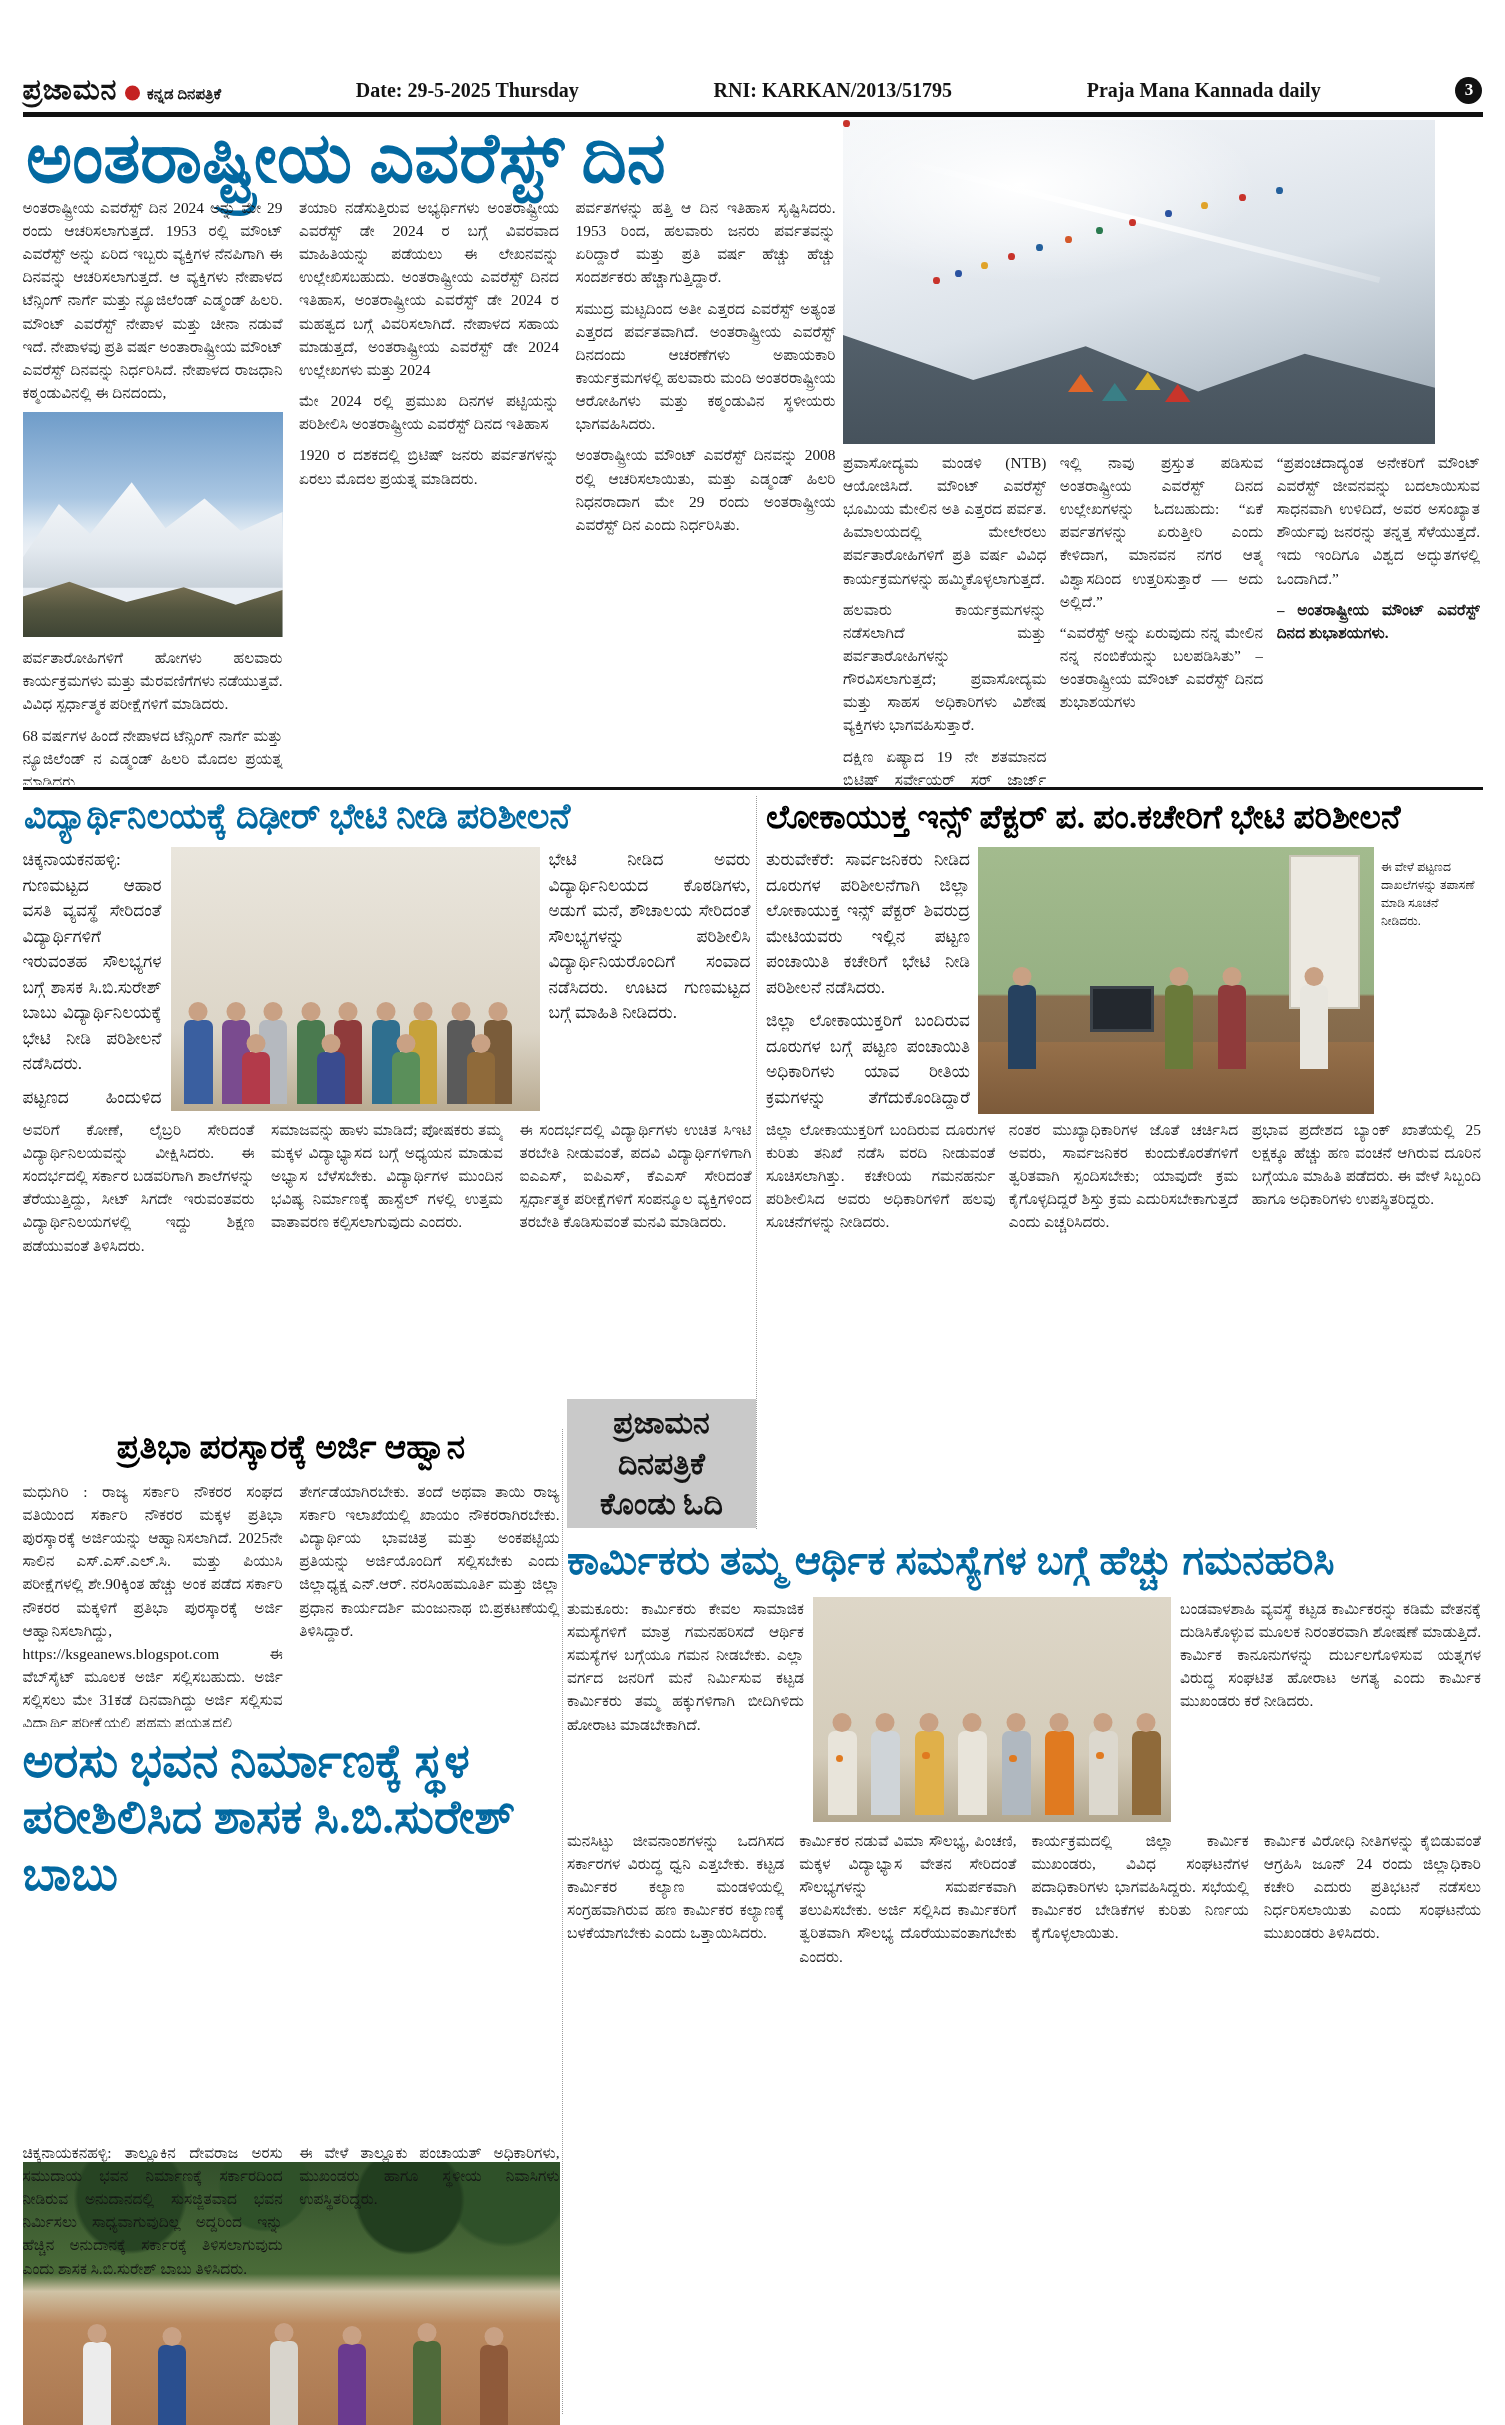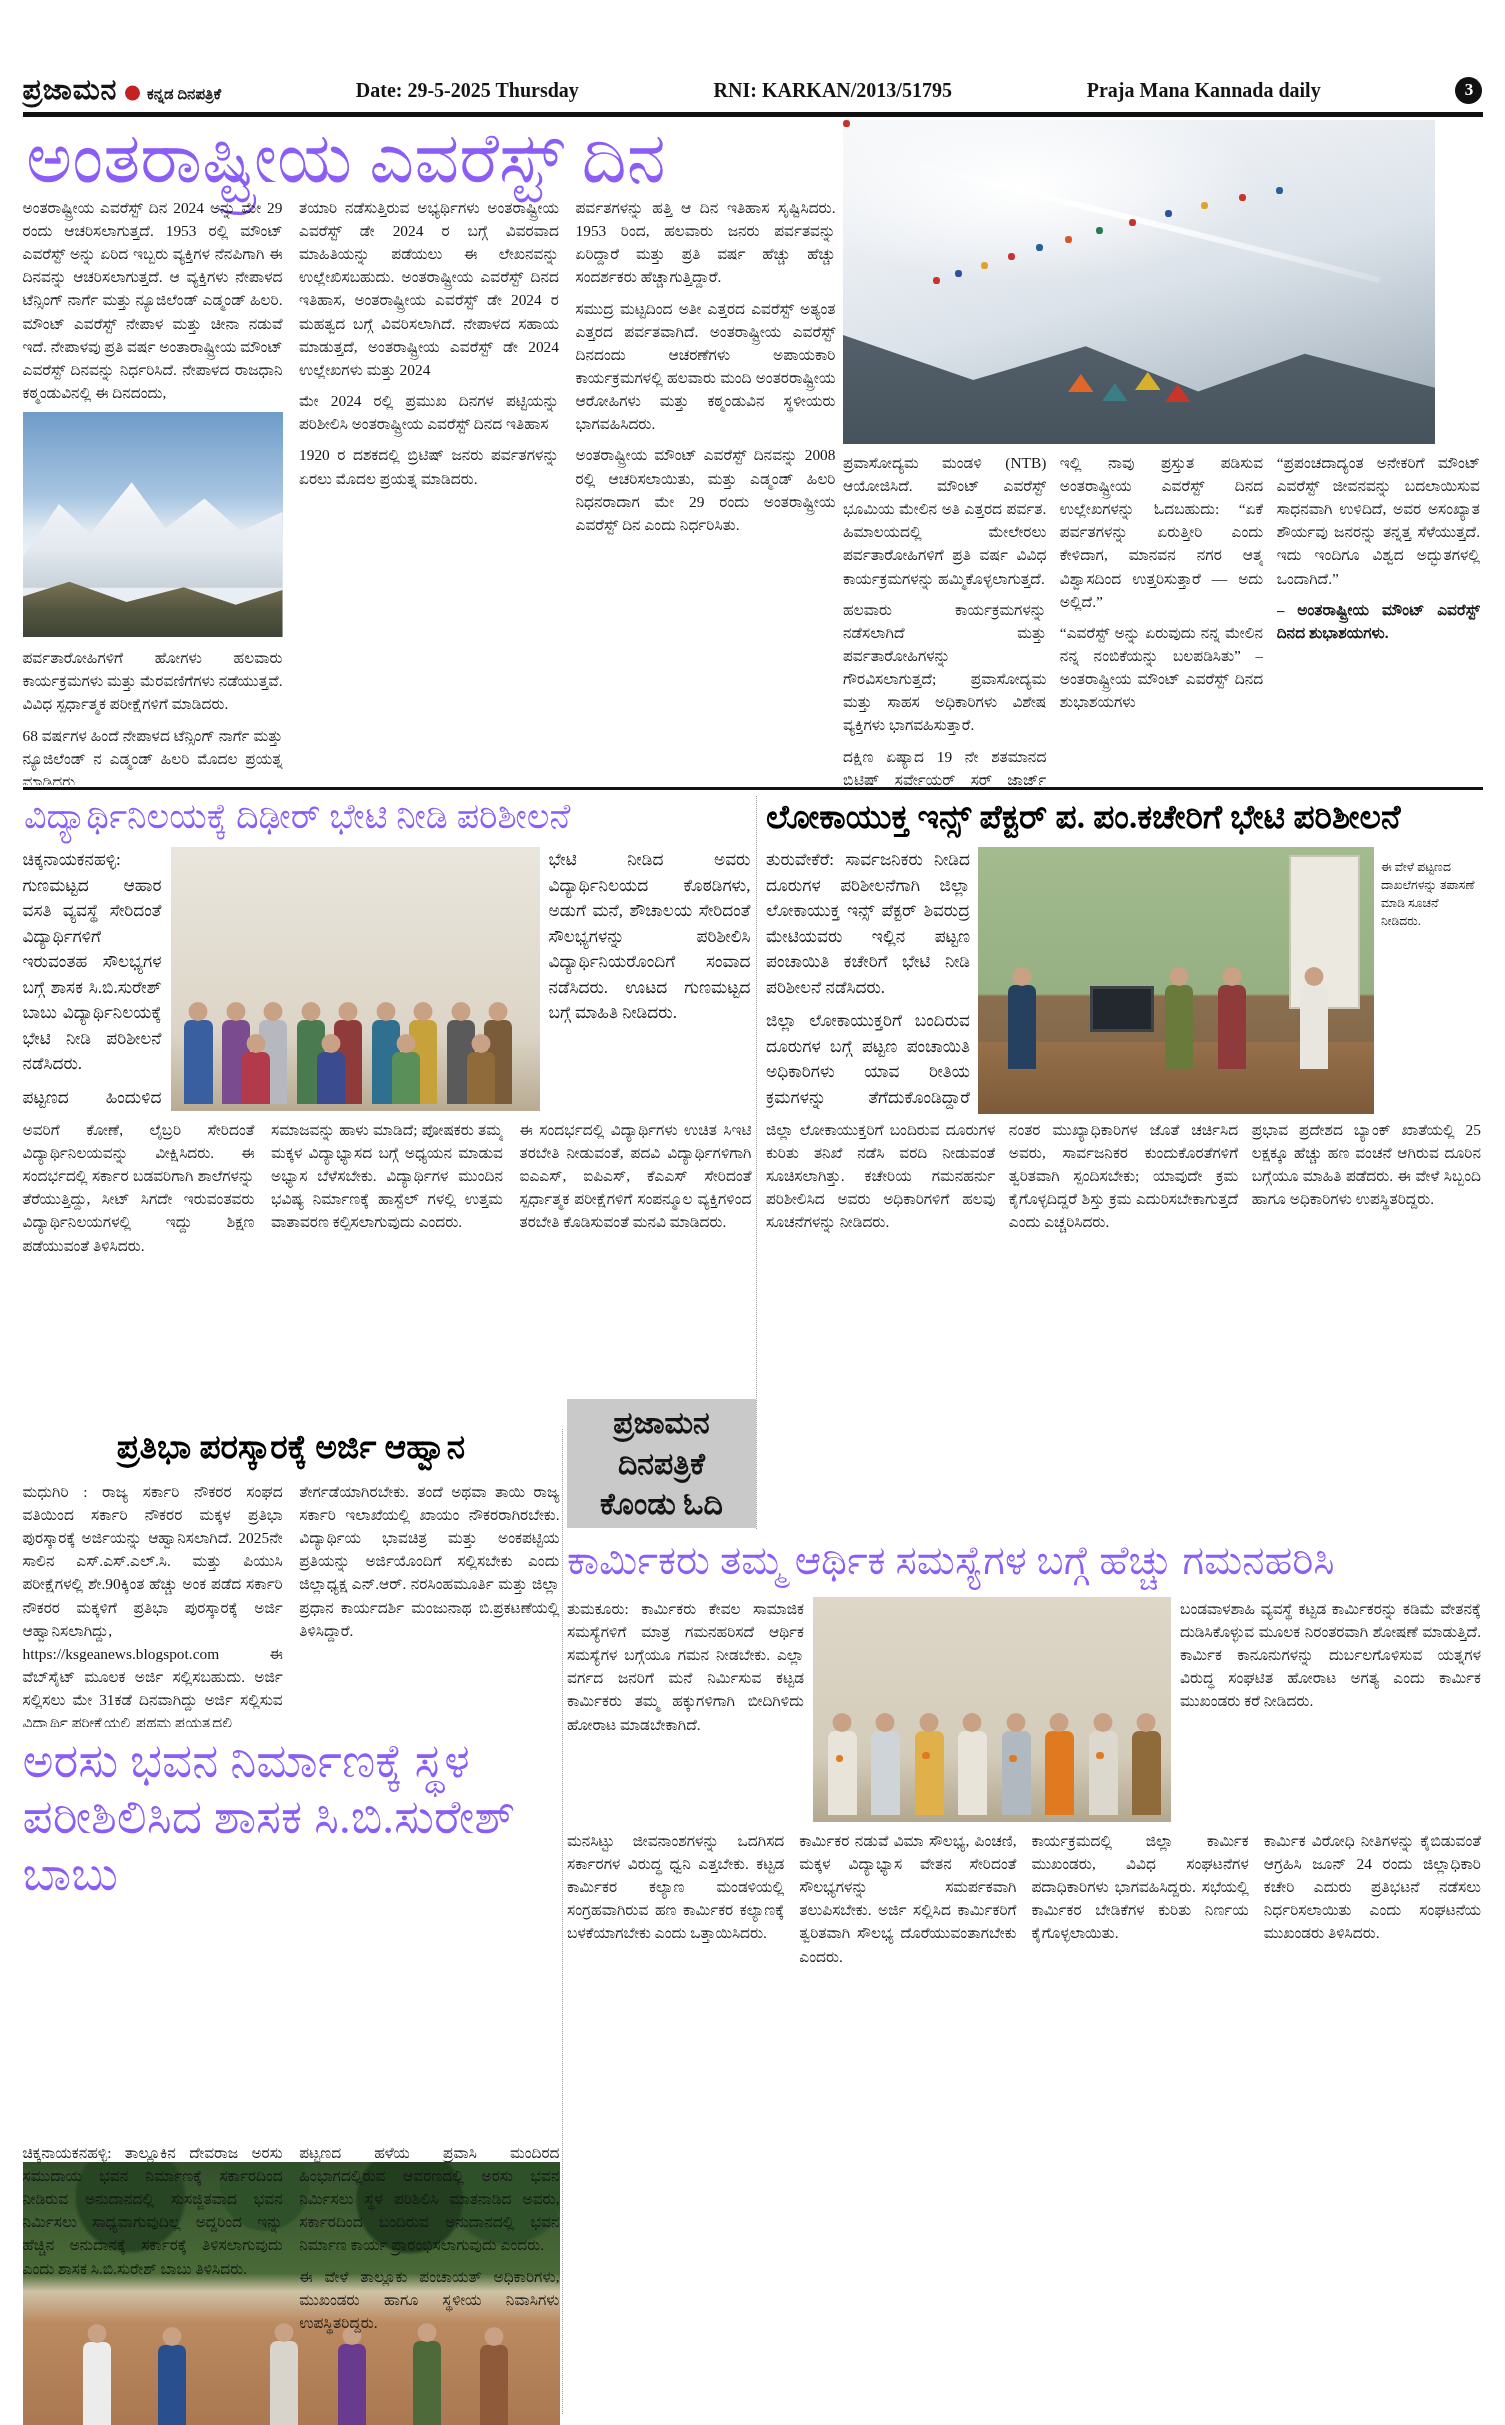--- a/index.html
+++ b/index.html
@@ -20,21 +20,21 @@
   .rule{background:#111;}
   
   p.b{font-size:15.4px;line-height:1.5;text-align:justify;margin:0 0 8.2px 0;}
   p.small{font-size:17px;}
   p.tiny{font-size:12.4px;line-height:1.45;}
   .bold{font-weight:bold;}
   .grid3{display:grid;grid-template-columns:repeat(3,1fr);column-gap:16.5px;overflow:hidden;}
   .grid2{display:grid;grid-template-columns:repeat(2,1fr);column-gap:16.5px;overflow:hidden;}
   .grid4{display:grid;grid-template-columns:repeat(4,1fr);column-gap:15px;overflow:hidden;}
   .colbox{overflow:hidden;}
-  .h-red{color:#8b5cf6;font-weight:normal;}
+  .h-red{color:#0369a1;font-weight:bold;}
   .h-black{color:#000000;font-weight:bold;}
   .headline-main{font-size:70px;line-height:1.0;white-space:nowrap;}
   .headline-sec{font-size:34px;line-height:1.1;white-space:nowrap;}
   .headline-mid{font-size:47px;line-height:1.2;text-align:left;}
   .vdiv{border-left:1.5px dotted #9a9a9a;width:0;}
   
   .promo{background:#c9c9c9;display:flex;flex-direction:column;align-items:center;justify-content:center;gap:3px;}
   .promo div{font-size:30px;font-weight:bold;line-height:1.25;}
   
   .photo{position:relative;overflow:hidden;background:#cfcfcf;}
@@ -246,21 +246,20 @@
   <div class="person tall" style="--c:#6a3a8f;left:315px;bottom:28.5px;"></div>
   <div class="person tall" style="--c:#4f6a3a;left:390px;bottom:31.5px;"></div>
   <div class="person tall" style="--c:#8f5a3a;left:457px;bottom:27px;"></div>
 </div>
 
 <div class="abs grid2" style="left:22.5px;top:2141px;width:537px;height:270px;">
   <div class="colbox">
       <p class="b">ಚಿಕ್ಕನಾಯಕನಹಳ್ಳಿ: ತಾಲ್ಲೂಕಿನ ದೇವರಾಜ ಅರಸು ಸಮುದಾಯ ಭವನ ನಿರ್ಮಾಣಕ್ಕೆ ಸರ್ಕಾರದಿಂದ ನೀಡಿರುವ ಅನುದಾನದಲ್ಲಿ ಸುಸಜ್ಜಿತವಾದ ಭವನ ನಿರ್ಮಿಸಲು ಸಾಧ್ಯವಾಗುವುದಿಲ್ಲ ಅದ್ದರಿಂದ ಇನ್ನು ಹೆಚ್ಚಿನ ಅನುದಾನಕ್ಕೆ ಸರ್ಕಾರಕ್ಕೆ ತಿಳಿಸಲಾಗುವುದು ಎಂದು ಶಾಸಕ ಸಿ.ಬಿ.ಸುರೇಶ್ ಬಾಬು ತಿಳಿಸಿದರು.</p>
     </div>
   <div class="colbox">
-    <p class="b">ಪಟ್ಟಣದ ಹಳೆಯ ಪ್ರವಾಸಿ ಮಂದಿರದ ಹಿಂಭಾಗದಲ್ಲಿರುವ ಆವರಣದಲ್ಲಿ ಅರಸು ಭವನ ನಿರ್ಮಿಸಲು ಸ್ಥಳ ಪರಿಶಿಲಿಸಿ ಮಾತನಾಡಿದ ಅವರು, ಸರ್ಕಾರದಿಂದ ಬಂದಿರುವ ಅನುದಾನದಲ್ಲಿ ಭವನ ನಿರ್ಮಾಣ ಕಾರ್ಯ ಪ್ರಾರಂಭಿಸಲಾಗುವುದು ಎಂದರು.</p>
     <p class="b">ಈ ವೇಳೆ ತಾಲ್ಲೂಕು ಪಂಚಾಯತ್ ಅಧಿಕಾರಿಗಳು, ಮುಖಂಡರು ಹಾಗೂ ಸ್ಥಳೀಯ ನಿವಾಸಿಗಳು ಉಪಸ್ಥಿತರಿದ್ದರು.</p>
   </div>
 </div>
 
 <div class="abs vdiv" style="left:562px;top:1429px;height:985px;"></div>
 
 <div class="abs h-red" style="left:567px;top:1537px;width:914px;font-size:40px;white-space:nowrap;">ಕಾರ್ಮಿಕರು ತಮ್ಮ ಆರ್ಥಿಕ ಸಮಸ್ಯೆಗಳ ಬಗ್ಗೆ ಹೆಚ್ಚು ಗಮನಹರಿಸಿ</div>
 
 <div class="abs" style="left:567px;top:1597px;width:914px;height:225px;display:grid;grid-template-columns:237px 358px 301px;column-gap:9px;overflow:hidden;">
   <div class="colbox">

